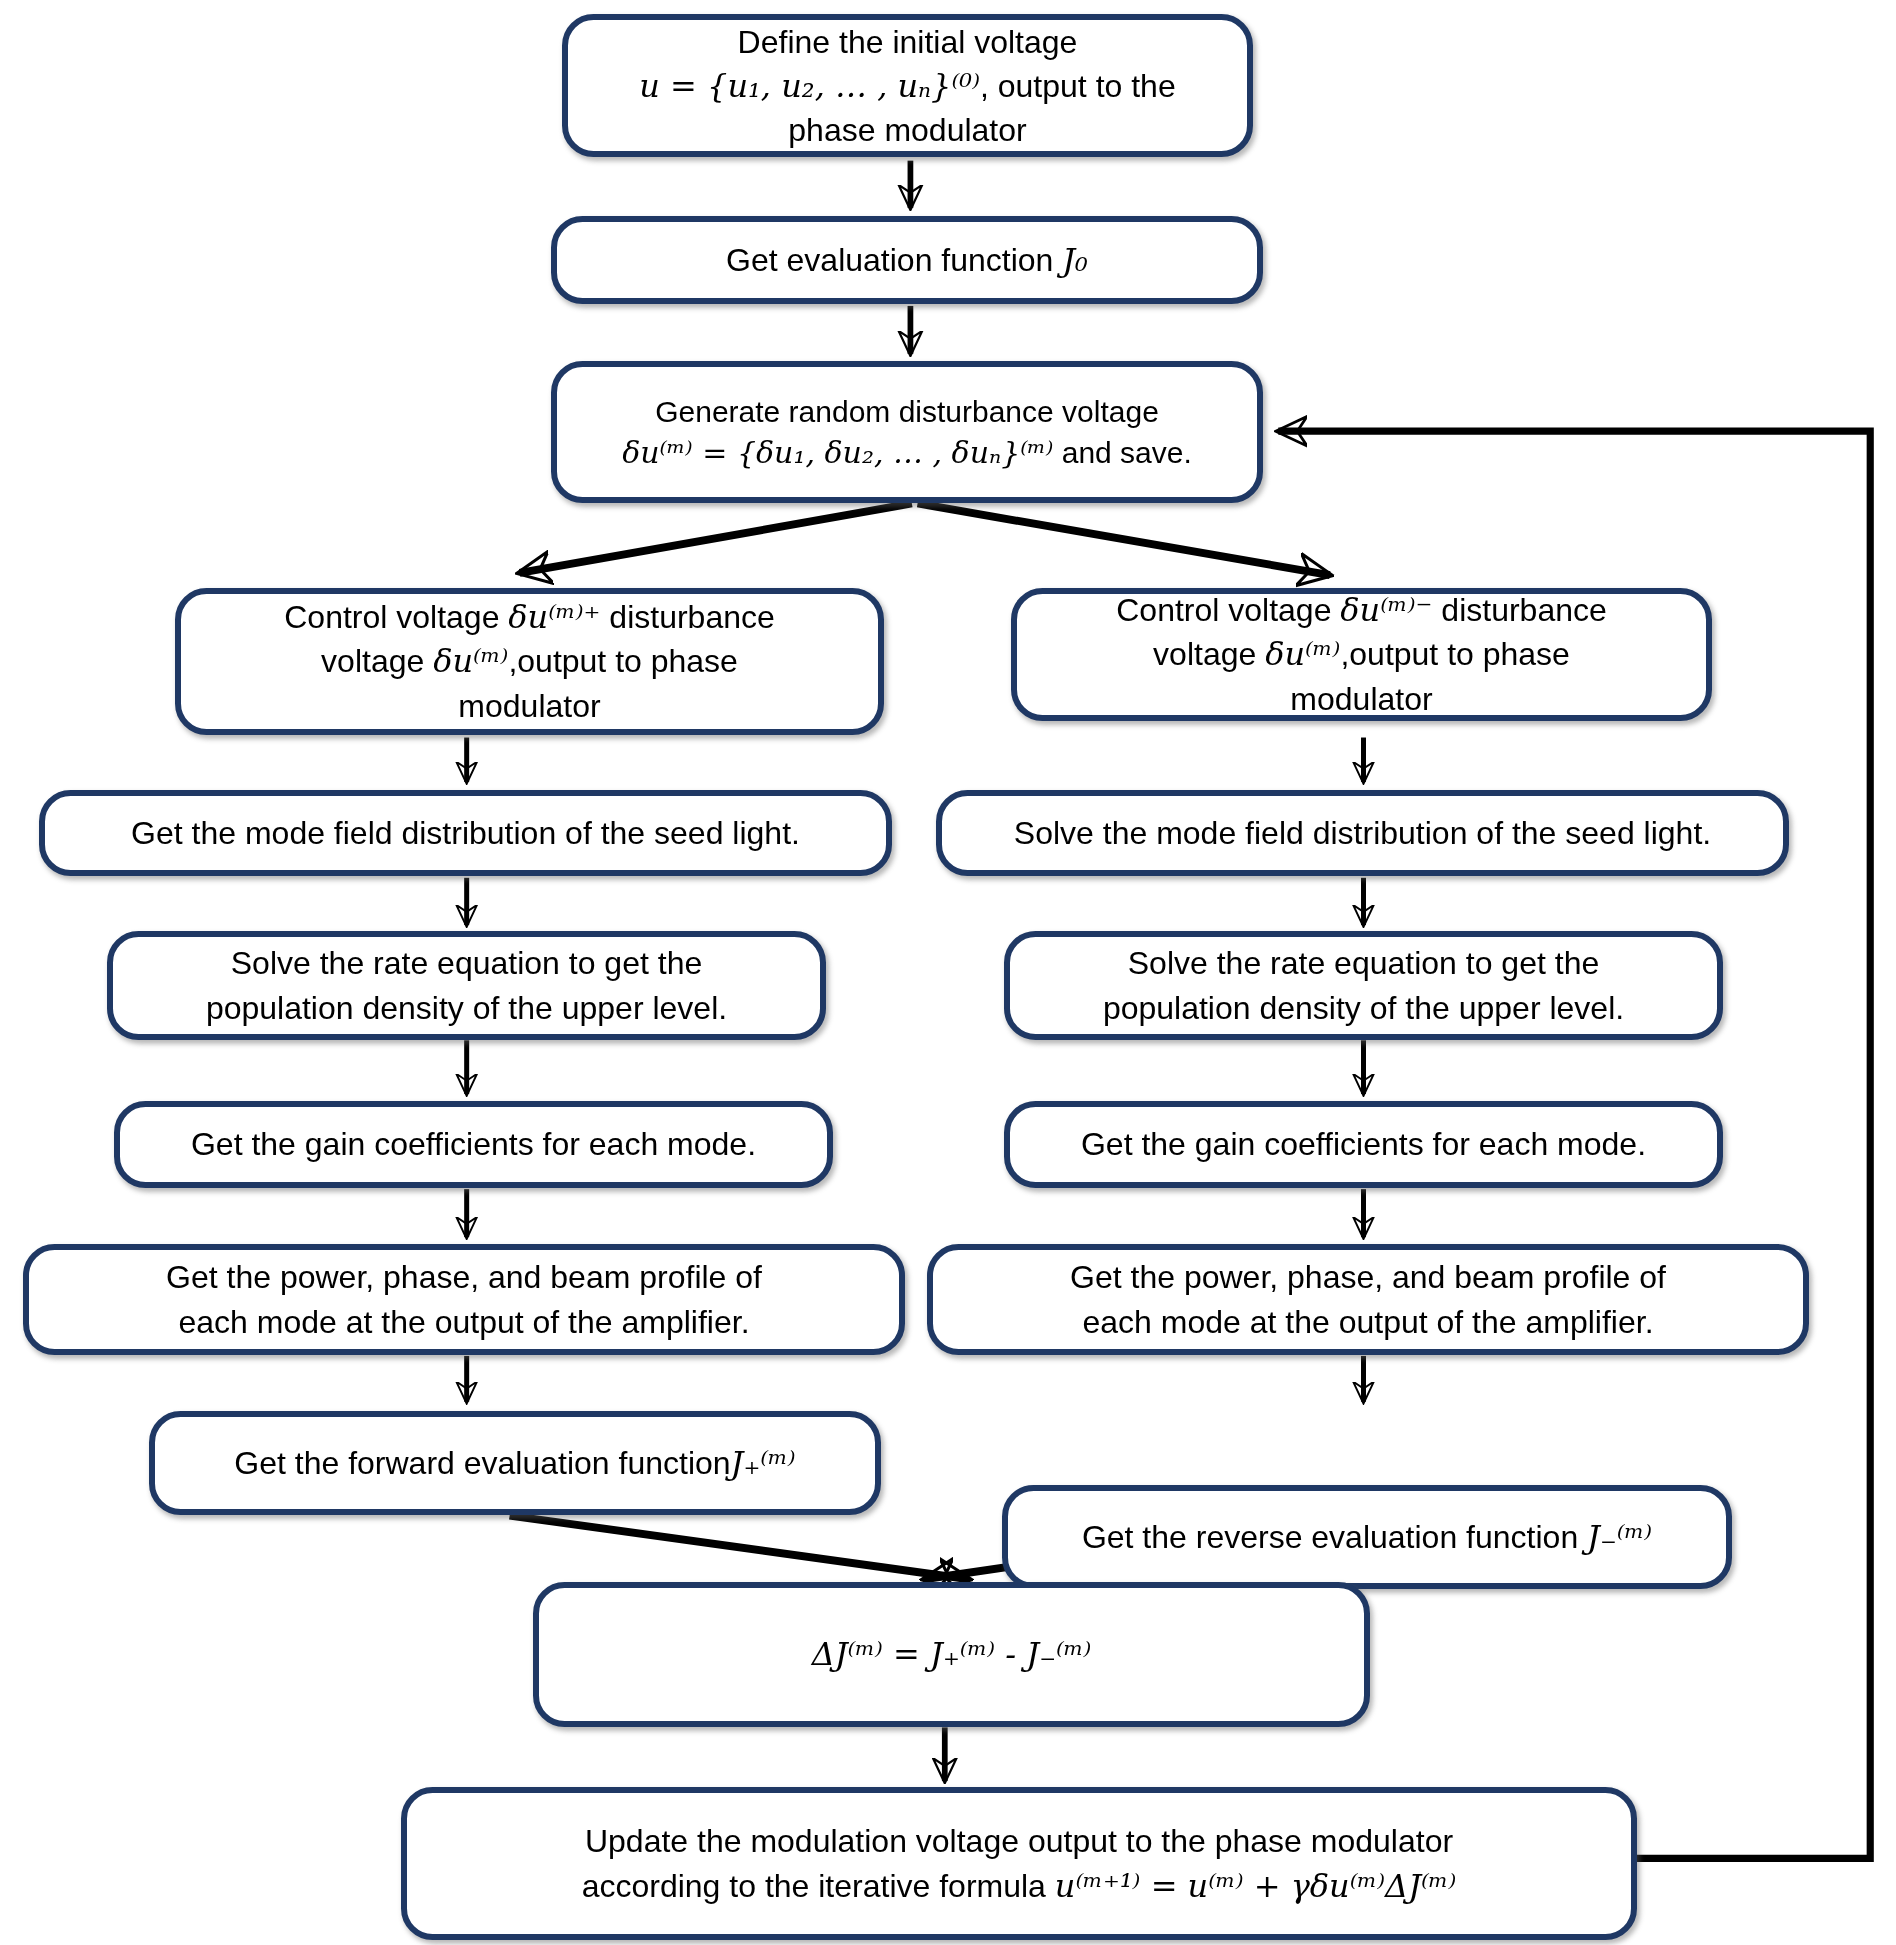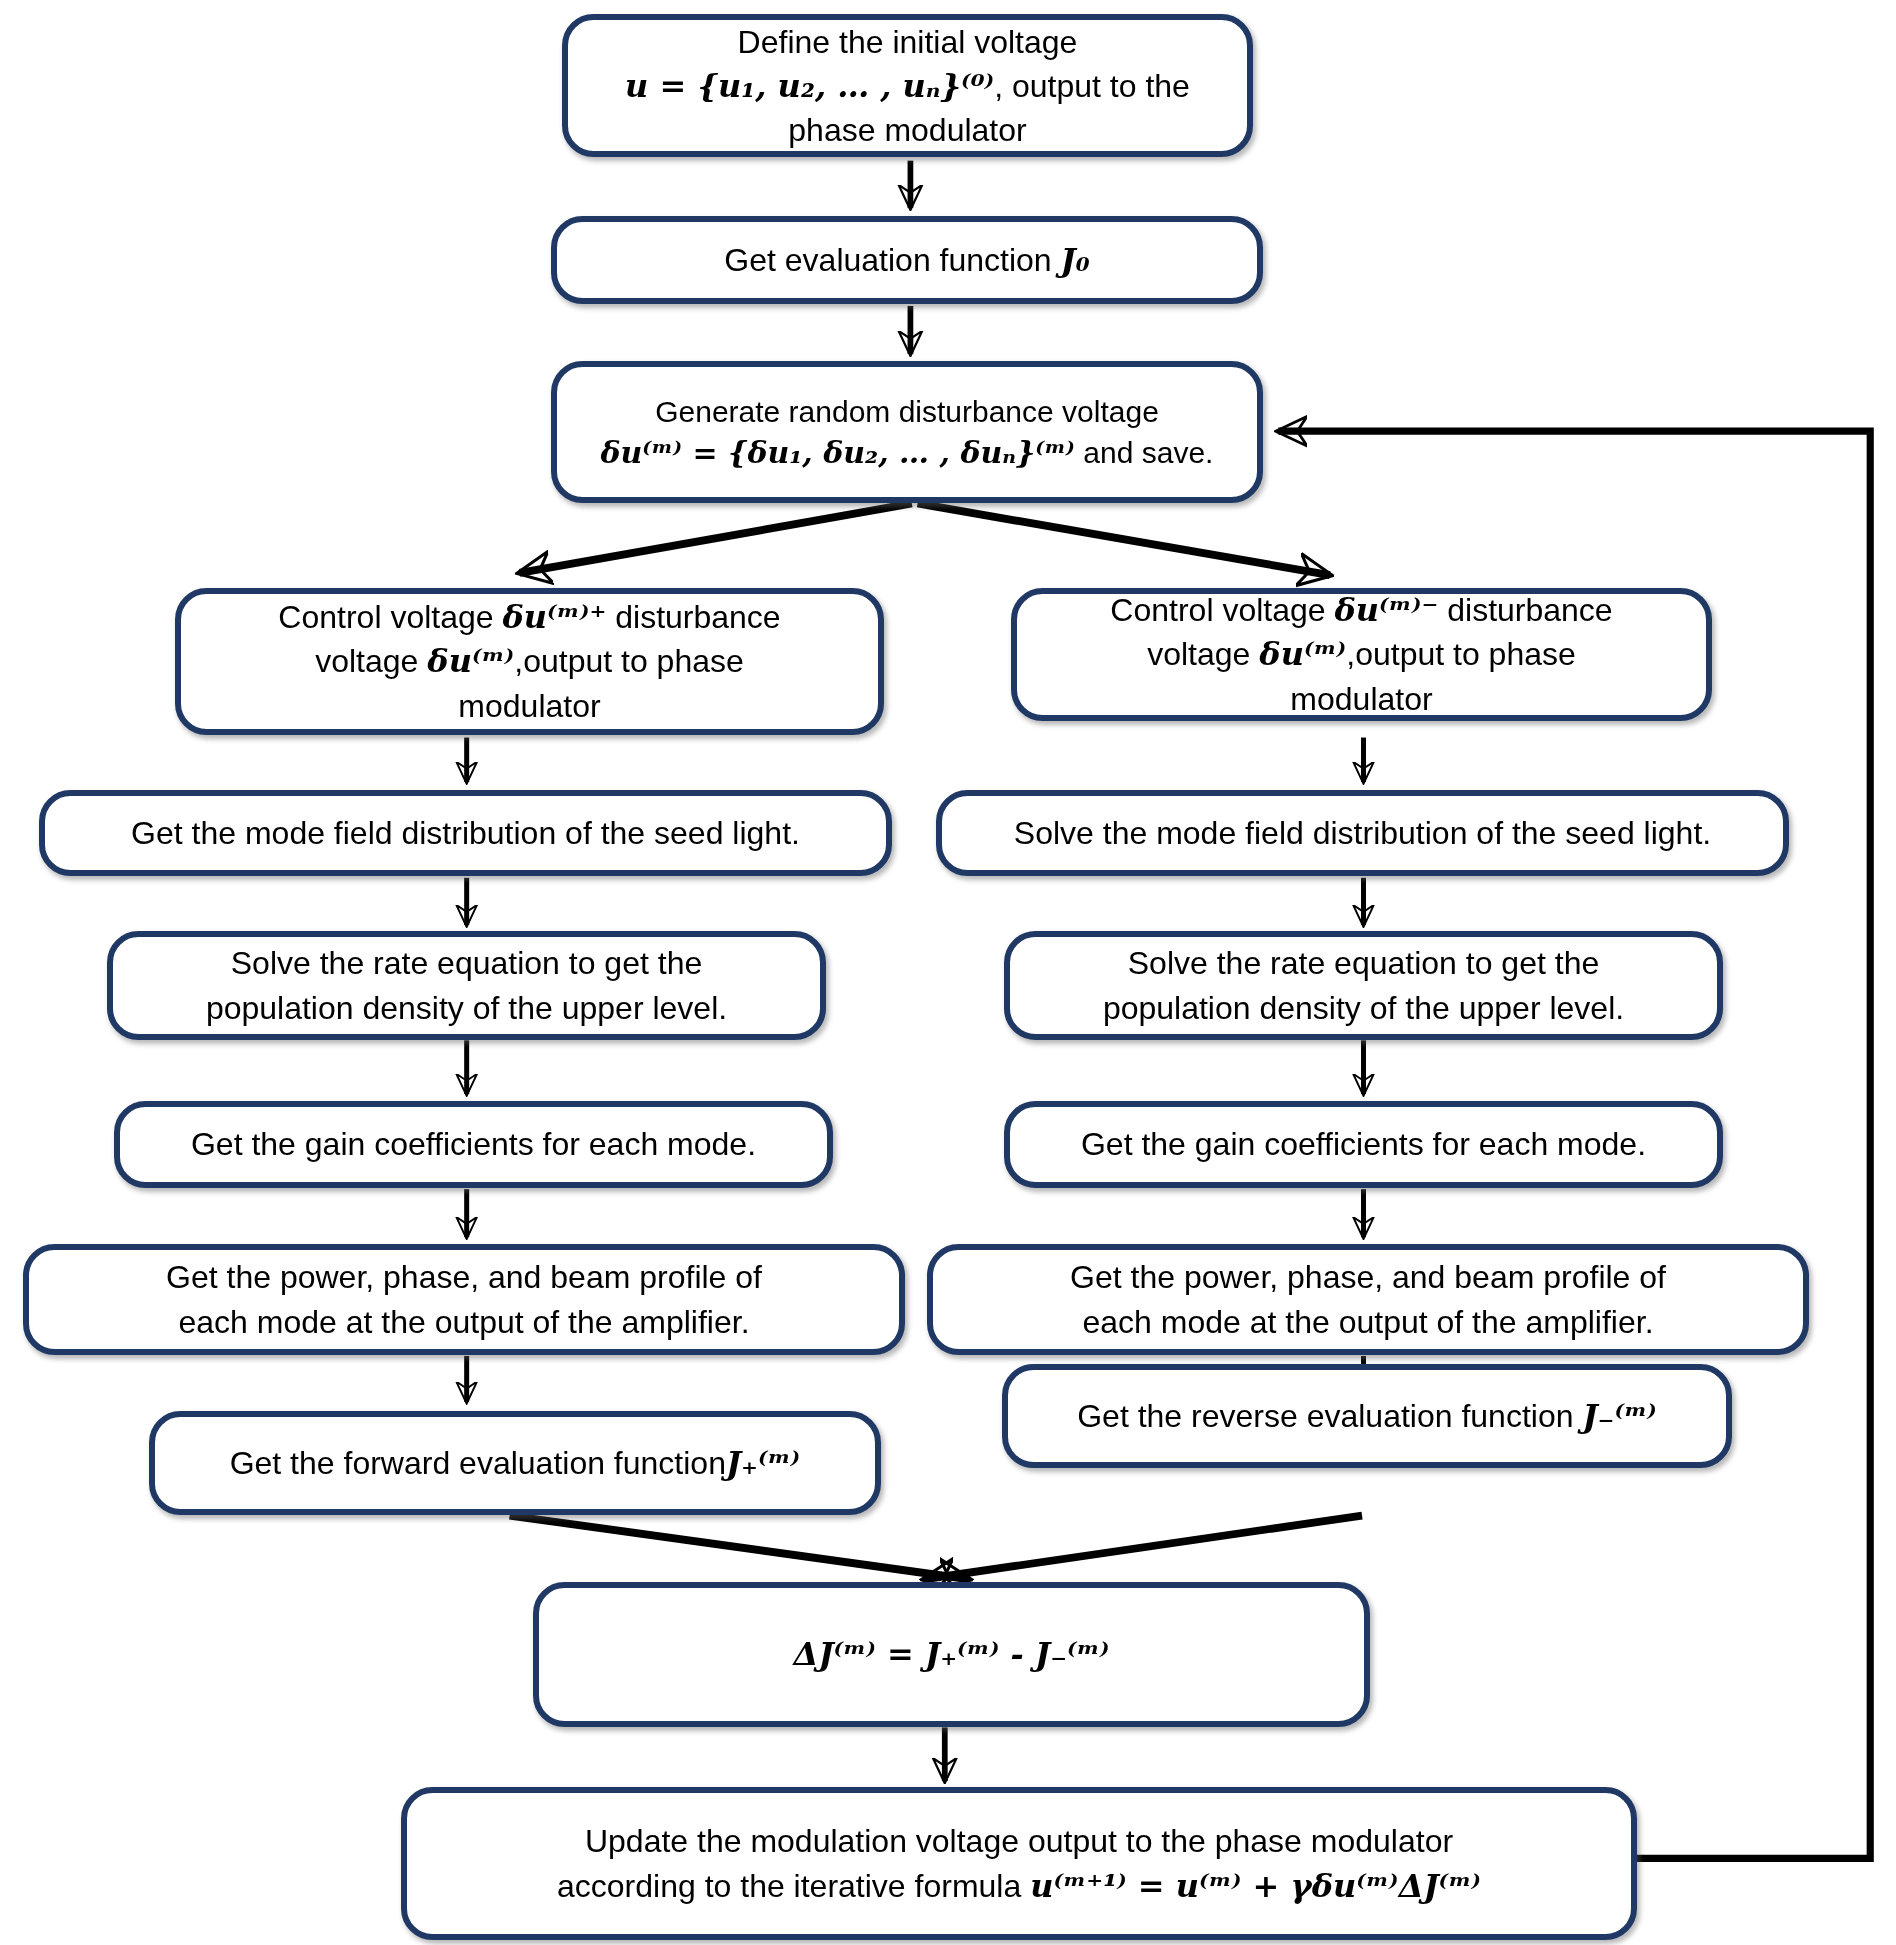--- a/index.html
+++ b/index.html
@@ -30,21 +30,20 @@
     text-align:center;
     font-size:32px;line-height:1.38;
     box-shadow:2.1px 3.6px 5px rgba(100,100,100,0.45);
     padding:2.9px 7.2px;
   }
   .node .ln{white-space:nowrap;}
   .small{font-size:30px;}
   .m{
     font-family:"DejaVu Serif","DejaVu Sans",serif;
     font-style:italic;
-    font-weight:bold;
   }
 </style>
 </head>
 <body>
 
 <div class="stage">
 
   <svg class="arrows" viewBox="0 0 2649 2718" xmlns="http://www.w3.org/2000/svg">
     <defs>
       <marker id="ah" viewBox="0 0 12 12" refX="10.5" refY="6" markerWidth="4.6" markerHeight="4.6" orient="auto-start-reverse">
@@ -133,21 +132,21 @@
     <div class="ln">each mode at the output of the amplifier.</div>
   </div>
   <div class="node" style="left:927px;top:1244px;width:882px;height:111px">
     <div class="ln">Get the power, phase, and beam profile of</div>
     <div class="ln">each mode at the output of the amplifier.</div>
   </div>
 
   <div class="node" style="left:149px;top:1411px;width:732px;height:104px">
     <div class="ln"><span>Get the forward evaluation function</span><span class="m">J₊⁽ᵐ⁾</span></div>
   </div>
-  <div class="node" style="left:1002px;top:1364px;width:730px;height:104px">
+  <div class="node" style="left:1002px;top:1485px;width:730px;height:104px">
     <div class="ln"><span>Get the reverse evaluation function </span><span class="m">J₋⁽ᵐ⁾</span></div>
   </div>
 
   <div class="node" style="left:533px;top:1582px;width:837px;height:145px">
     <div class="ln"><span class="m">ΔJ⁽ᵐ⁾ = J₊⁽ᵐ⁾ - J₋⁽ᵐ⁾</span></div>
   </div>
 
   <div class="node" style="left:401px;top:1787px;width:1236px;height:153px">
     <div class="ln">Update the modulation voltage output to the phase modulator</div>
     <div class="ln"><span>according to the iterative formula </span><span class="m">u⁽ᵐ⁺¹⁾ = u⁽ᵐ⁾ + γδu⁽ᵐ⁾ΔJ⁽ᵐ⁾</span></div>

